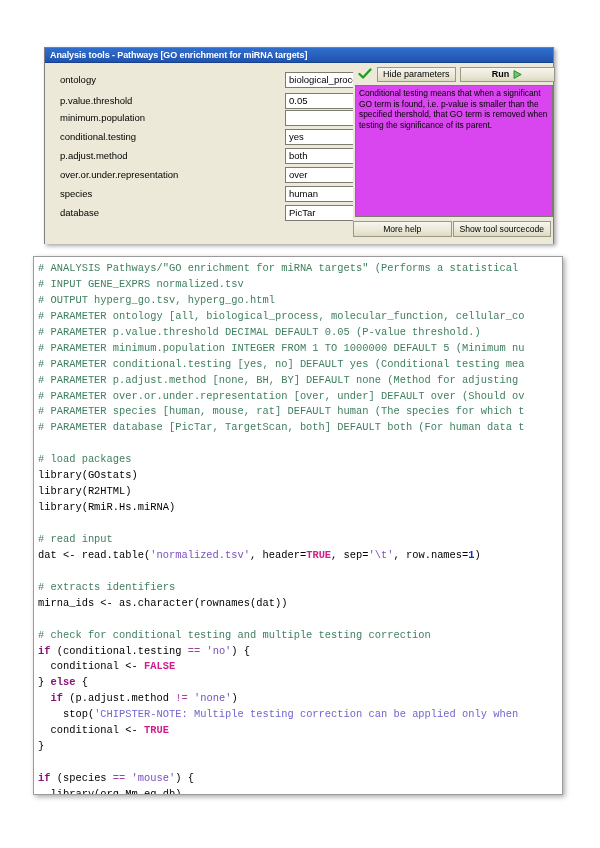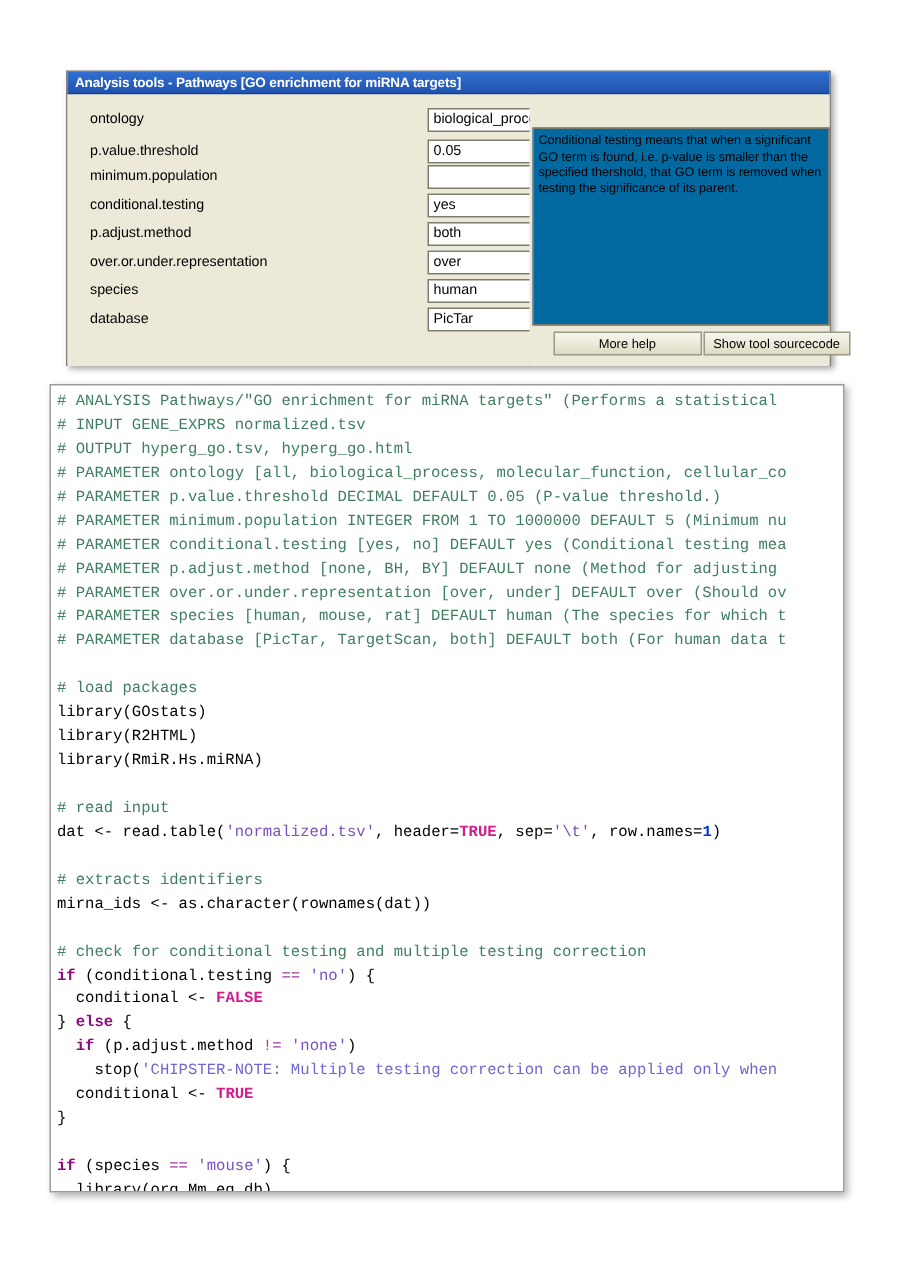--- a/index.html
+++ b/index.html
@@ -193,32 +193,32 @@
     gap: 4px;
   }
   .play-icon { width: 9px; height: 9px; display:block; }
 
   .help-box {
     position: absolute;
     left: 2px;
     top: 22px;
     width: 198px;
     height: 132px;
-    background: #0369a1;
+    background: #d946ef;
     border: 1px solid #7b7b6f;
     box-sizing: border-box;
     padding: 2px 3px;
     font-size: 8.4px;
     line-height: 10.6px;
     color: #000;
   }
 
   .help-buttons {
     position: absolute;
-    left: 16px;
+    left: 0;
     top: 158px;
     width: 198px;
     display: flex;
     gap: 1px;
   }
   .help-buttons .btn { flex: 1 1 50%; height: 16px; font-size: 8.6px; }
 
   
   .code-panel {
     position: absolute;
@@ -338,20 +338,36 @@
               <span class="val">PicTar</span>
               <span class="combo-arrow">
                 <i></i>
               </span>
             </div>
           </div>
         </div>
 
       <div class="help-col">
 
+        <div class="help-toolbar">
+          <span class="check-icon">
+            <svg width="14" height="12" viewBox="0 0 14 12" aria-hidden="true">
+              <path d="M1.5 6 L5 9.5 L12.5 1.5" stroke="#1f9b1f" stroke-width="2.3" fill="none" stroke-linecap="round" stroke-linejoin="round"></path>
+            </svg>
+          </span>
+          <div class="btn">Hide parameters</div>
+          <div class="btn run">
+            <span>Run</span>
+            <span class="play-icon">
+              <svg width="9" height="9" viewBox="0 0 9 9" aria-hidden="true">
+                <path d="M1 0.6 L8.2 4.5 L1 8.4 Z" fill="#6fc46f" stroke="#2f8f2f" stroke-width="1"></path>
+              </svg>
+            </span>
+          </div>
+        </div>
 
         <div class="help-box">Conditional testing means that when a significant GO term is found, i.e. p-value is smaller than the specified thershold, that GO term is removed when testing the significance of its parent.</div>
 
         <div class="help-buttons">
           <div class="btn">More help</div>
           <div class="btn">Show tool sourcecode</div>
         </div>
 
       </div>
     </div>

